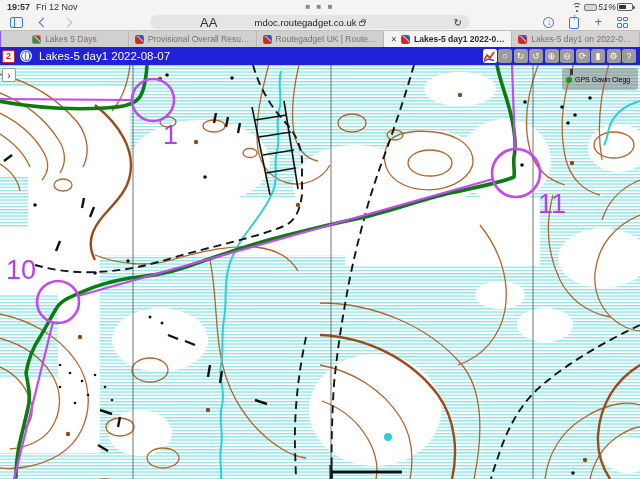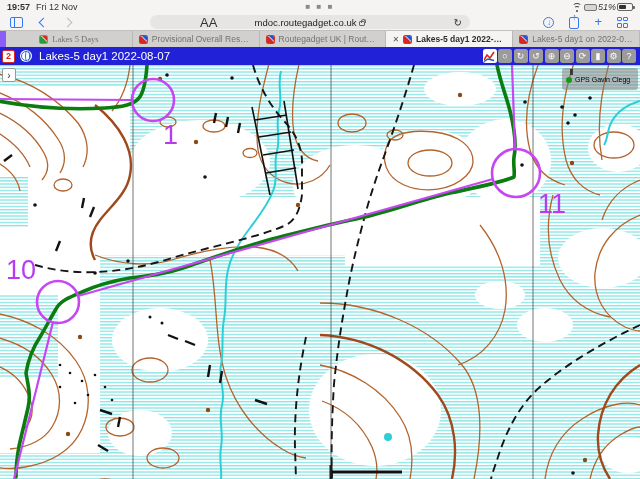--- a/index.html
+++ b/index.html
@@ -51,21 +51,21 @@
                        font-size:9px; background:transparent; color:#3478f6; }
   .icon-plus { font-size:13px; line-height:10px; }
   .icon-tabs { width:11px; height:11px; display:grid; grid-template-columns:1fr 1fr; gap:1.5px; }
   .icon-tabs i { border:1.2px solid #3478f6; border-radius:1px; }
 
   
   .tabbar { position:absolute; top:30px; left:0; width:640px; height:17px; display:flex;
             background:#d2d0ce; border-top:1px solid #c2c0be; }
   .tab { flex:1 1 0; min-width:0; display:flex; align-items:center; justify-content:center; gap:4px;
          font-size:8.5px; color:#727270; border-right:1px solid #bab8b6; padding:0 6px; }
-  .tab:first-child { border-left:6px solid #8b5cf6;font-family:Liberation Serif, serif; }
+  .tab:first-child { border-left:1px solid #8b5cf6; }
   .tab .lbl { white-space:nowrap; overflow:hidden; text-overflow:ellipsis; }
   .tab.active { background:#f5f4f2; color:#2b2b2b; font-weight:bold; }
   .fav { width:9px; height:9px; flex:0 0 auto; border-radius:1.5px; position:relative; background:#fff; border:0.5px solid #c33; overflow:hidden; }
   .fav:before { content:""; position:absolute; left:0; bottom:0; border-left:8px solid #d42a1e; border-top:8px solid transparent; }
   .fav:after { content:""; position:absolute; right:0; top:0; border-right:5px solid #2a50d4; border-bottom:5px solid transparent; }
   .fav.grid { border-color:#888; }
   .fav.grid:before { border-left-color:#2a9a3c; }
   .fav.grid:after { border-right-color:#d42a1e; }
   .tab .close { font-size:8px; color:#555; font-weight:normal; }
 

